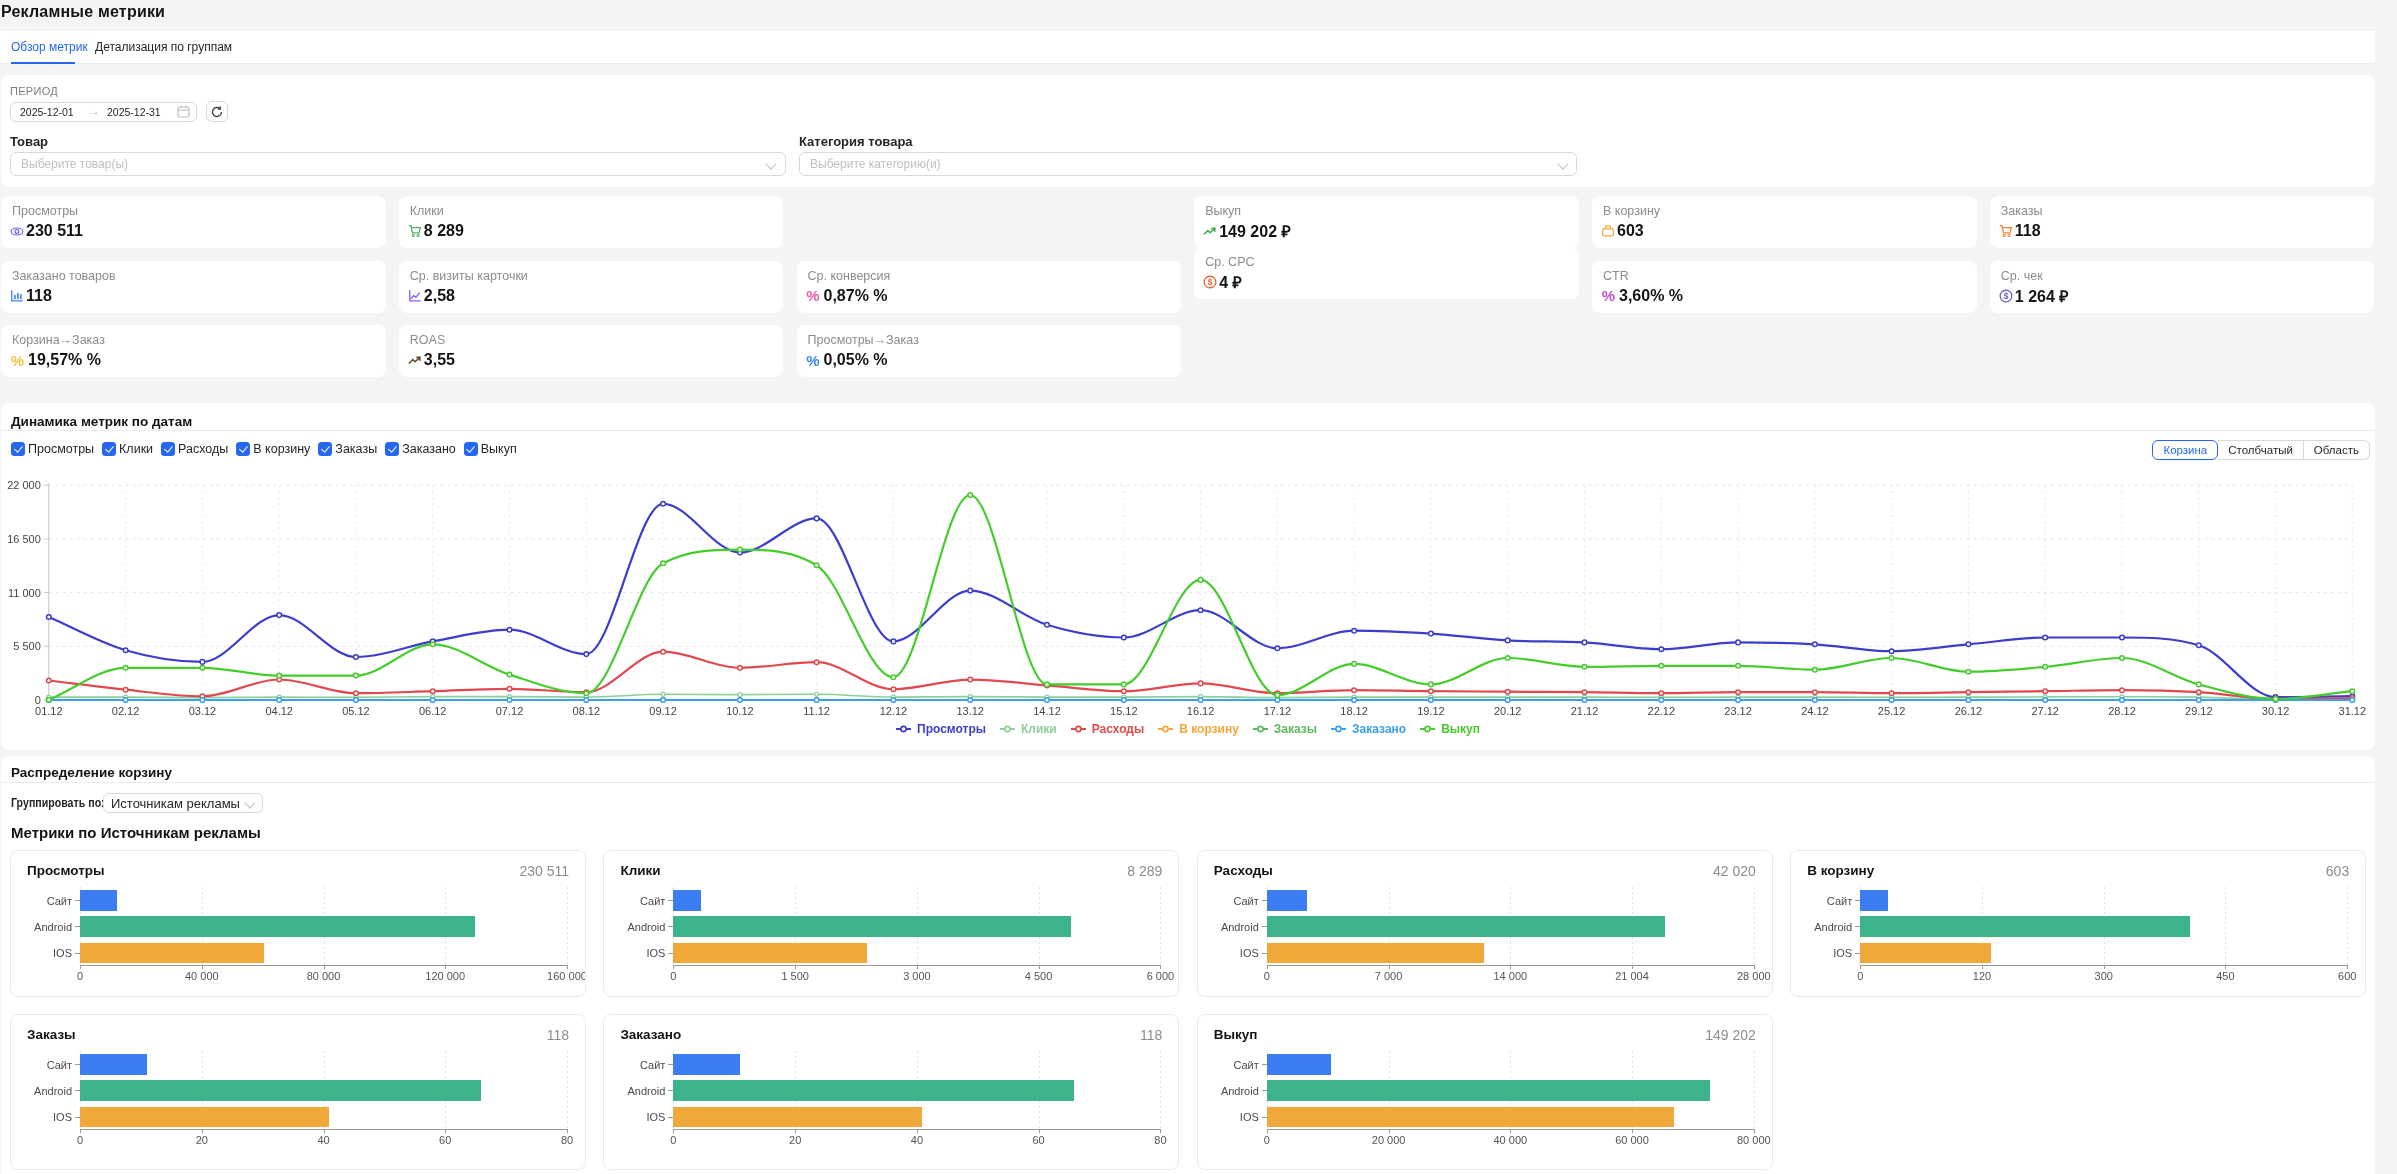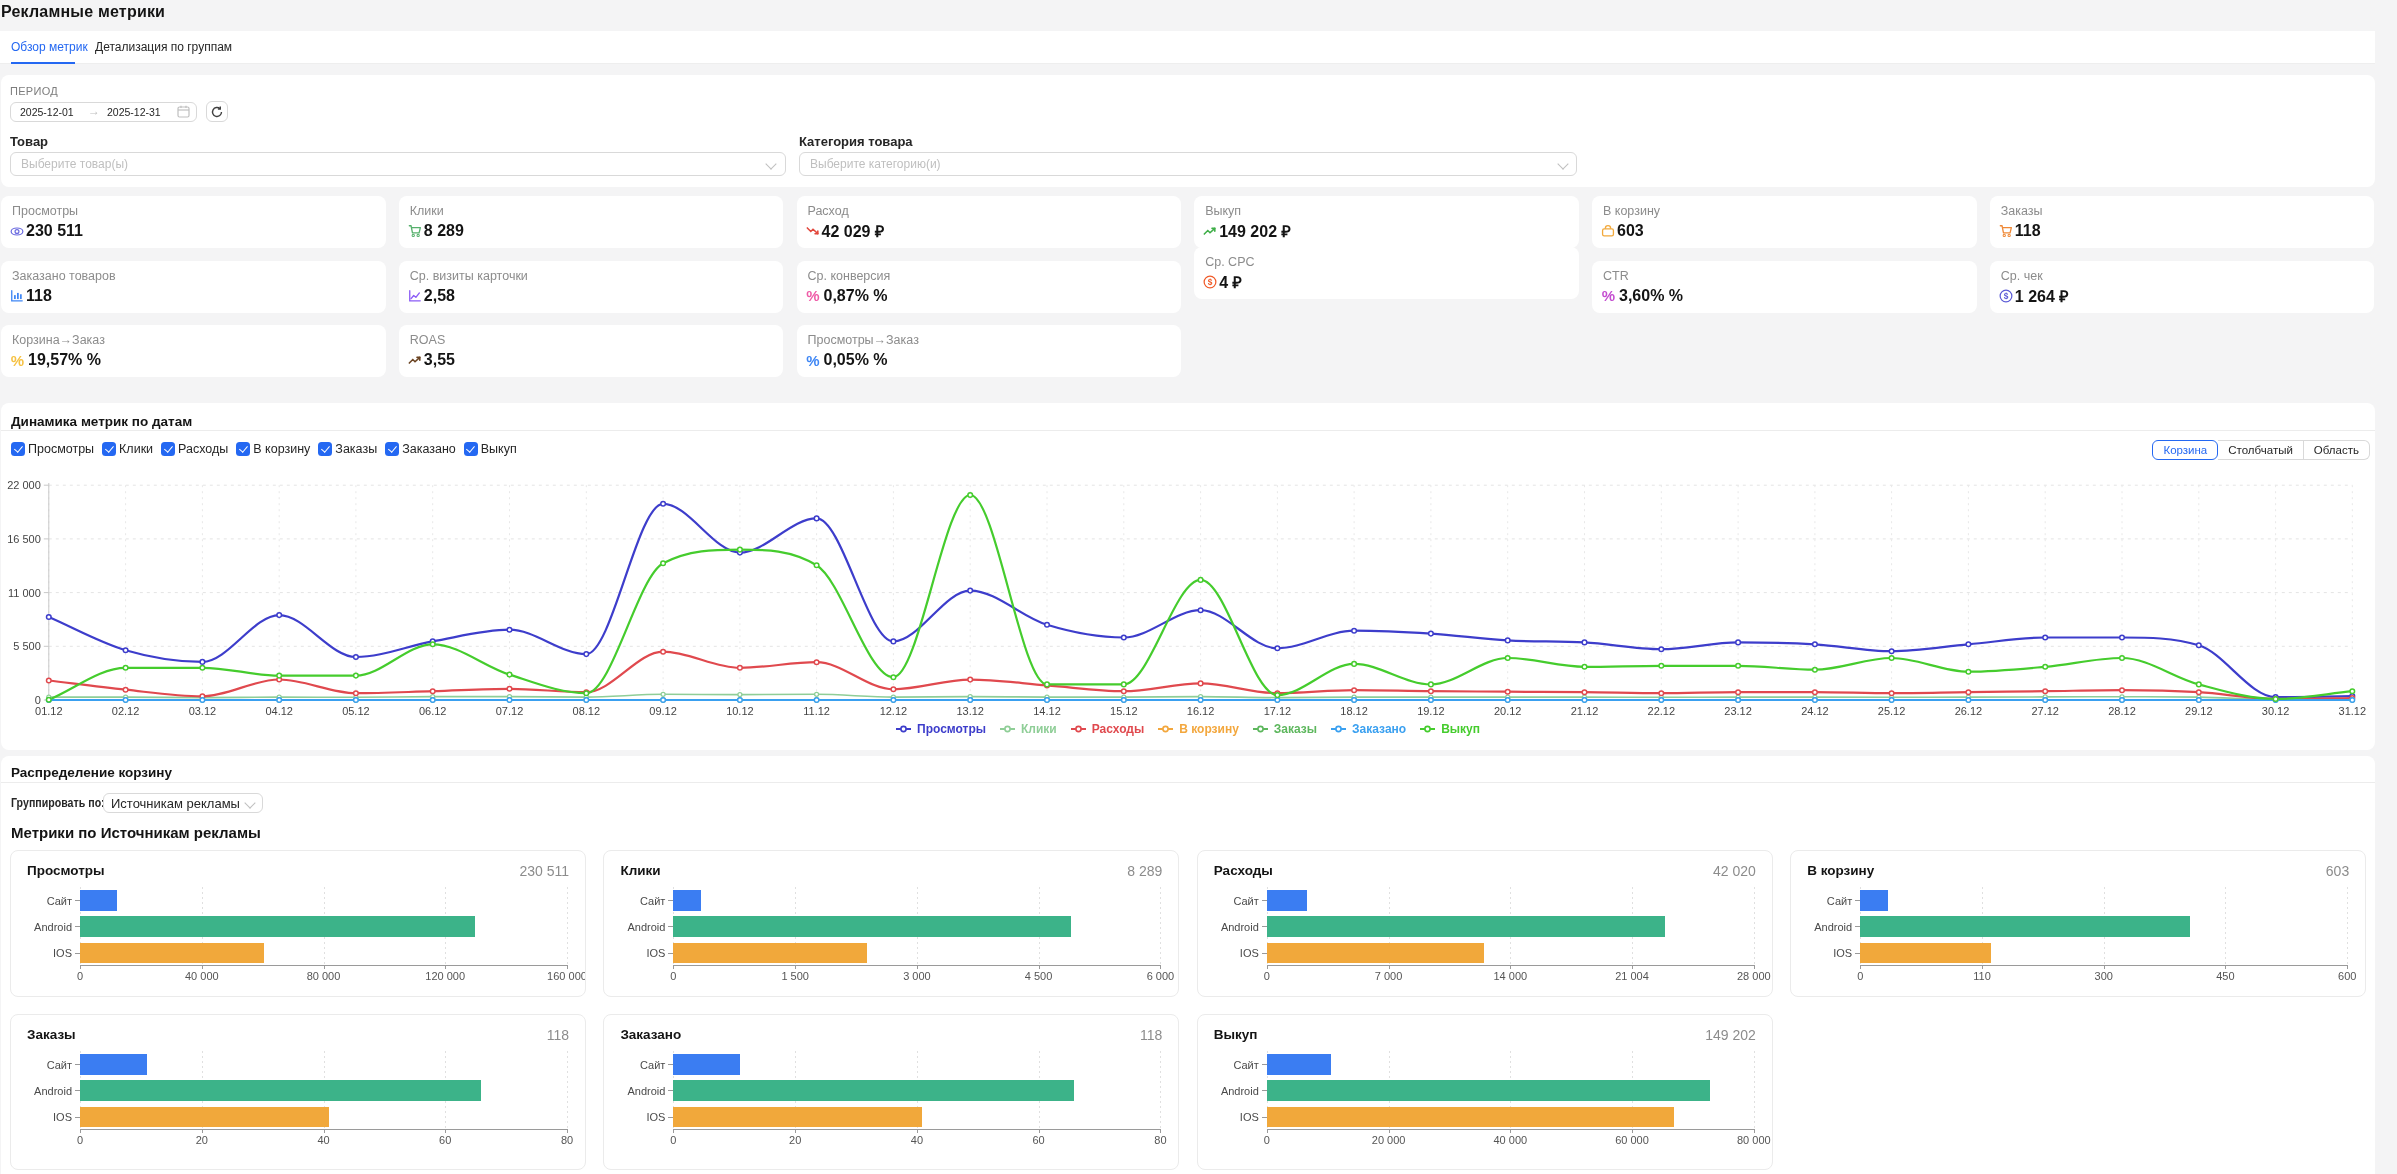--- a/index.html
+++ b/index.html
@@ -88,30 +88,20 @@
 </div>
 <div class="card" style="left:398.8px;top:196px;width:384.6px;height:52px;">
 <div class="mlabel">Клики</div>
 <div class="mval">
         <svg width="14" height="14" viewBox="0 0 16 16">
           <path d="M1.5 2h2l1.6 8.2h7.6l1.4-6H4" fill="none" stroke="#56b06c" stroke-width="1.5" stroke-linecap="round" stroke-linejoin="round"></path>
           <circle cx="6" cy="13" r="1.3" fill="none" stroke="#56b06c" stroke-width="1.2"></circle>
           <circle cx="11.6" cy="13" r="1.3" fill="none" stroke="#56b06c" stroke-width="1.2"></circle>
         </svg>
         <span>8 289</span>
-      </div>
-</div>
-<div class="card" style="left:796.5px;top:196px;width:384.6px;height:52px;">
-<div class="mlabel">Расход</div>
-<div class="mval">
-        <svg width="14" height="14" viewBox="0 0 16 16">
-          <path d="M1.5 4.5l4 4 2.5-2.5 5.5 5" fill="none" stroke="#e2483d" stroke-width="1.8" stroke-linecap="round"></path>
-          <path d="M13.5 8v3.2h-3.2" fill="none" stroke="#e2483d" stroke-width="1.8" stroke-linecap="round" stroke-linejoin="round"></path>
-        </svg>
-        <span>42 029 ₽</span>
       </div>
 </div>
 <div class="card" style="left:1194.2px;top:196px;width:384.6px;height:52px;">
 <div class="mlabel">Выкуп</div>
 <div class="mval">
         <svg width="14" height="14" viewBox="0 0 16 16">
           <path d="M1.5 11.5l4-4 2.5 2.5 5.5-5" fill="none" stroke="#3fae48" stroke-width="1.8" stroke-linecap="round"></path>
           <path d="M13.5 8.2V5h-3.2" fill="none" stroke="#3fae48" stroke-width="1.8" stroke-linecap="round" stroke-linejoin="round"></path>
         </svg>
         <span>149 202 ₽</span>
@@ -702,21 +692,21 @@
 <div class="bar" style="left:69.0px;top:65.3px;width:330.2px;background:#3cb389;"></div>
 <div class="blab" style="left:6.0px;top:69.8px;">Android</div>
 <div class="ytick" style="left:64.0px;top:75.3px;"></div>
 <div class="bar" style="left:69.0px;top:91.6px;width:130.5px;background:#f1a83b;"></div>
 <div class="blab" style="left:6.0px;top:96.1px;">IOS</div>
 <div class="ytick" style="left:64.0px;top:101.6px;"></div>
 <div class="baxis" style="left:69.0px;top:114.2px;width:487.0px;"></div>
 <div class="xtick" style="left:69.0px;top:114.2px;"></div>
 <div class="bxl" style="left:69.0px;top:119.2px;">0</div>
 <div class="xtick" style="left:190.8px;top:114.2px;"></div>
-<div class="bxl" style="left:190.8px;top:119.2px;">110</div>
+<div class="bxl" style="left:190.8px;top:119.2px;">120</div>
 <div class="xtick" style="left:312.5px;top:114.2px;"></div>
 <div class="bxl" style="left:312.5px;top:119.2px;">300</div>
 <div class="xtick" style="left:434.2px;top:114.2px;"></div>
 <div class="bxl" style="left:434.2px;top:119.2px;">450</div>
 <div class="xtick" style="left:556.0px;top:114.2px;"></div>
 <div class="bxl" style="left:556.0px;top:119.2px;">600</div>
 </div>
 <div class="bcard" style="left:10.0px;top:1014px;width:576.0px;height:156px;">
 <div class="btitle">Заказы</div>
       <div class="btotal">118</div>

